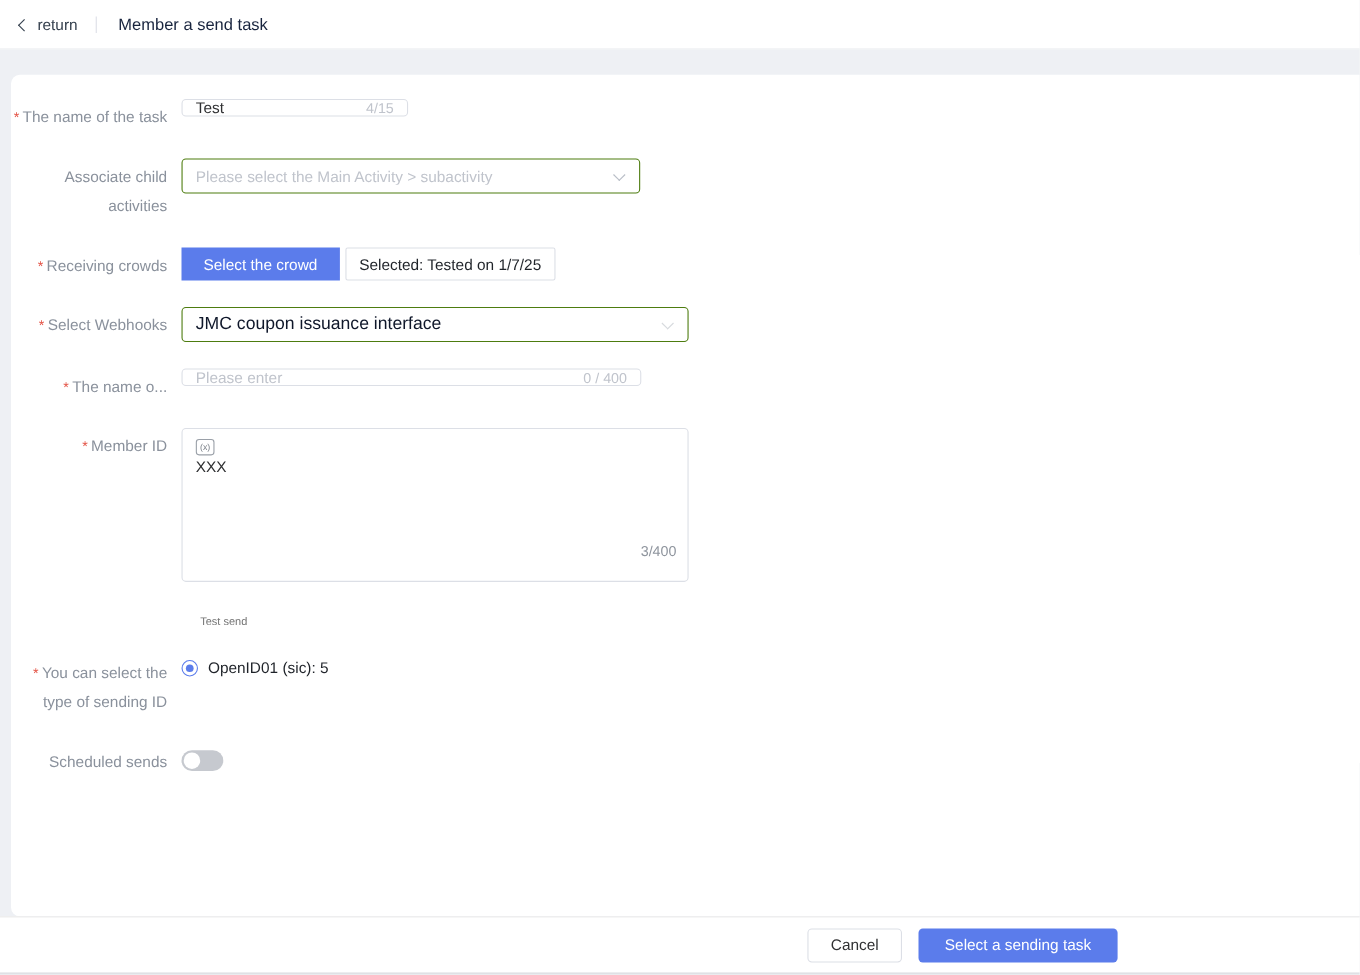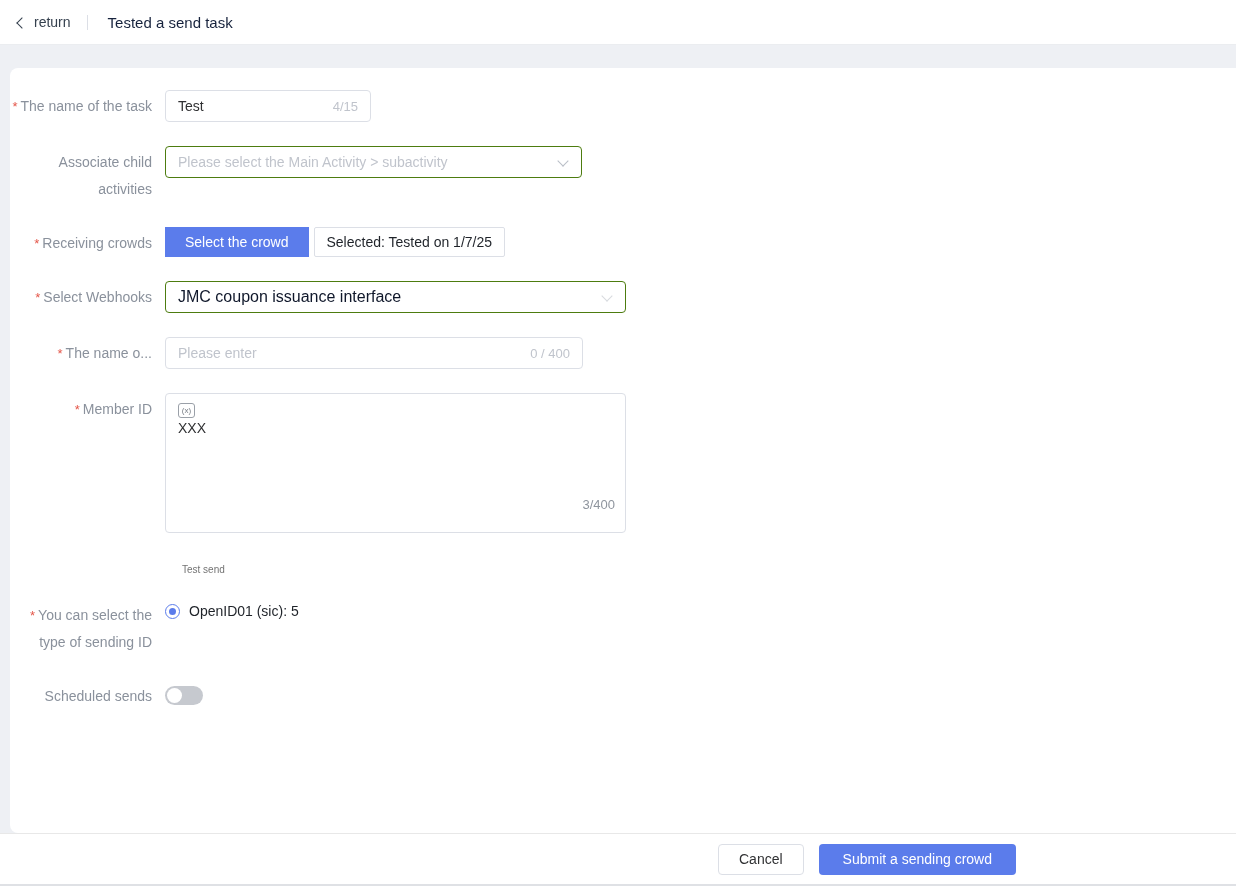--- a/index.html
+++ b/index.html
@@ -19,21 +19,21 @@
   
   .card { position:absolute; left:10px; top:68px; right:0; bottom:53px;
     background:#fff; border-radius:8px 0 0 8px; padding-top:22px; overflow:hidden; }
 
   .form-row { display:flex; align-items:flex-start; margin-bottom:24px; }
   .form-label { width:155px; padding:3px 13px 0 0; text-align:right;
     font-size:14px; line-height:27px; color:#8a919c; }
   .req { color:#e45649; margin-right:3px; font-size:13px; }
   .form-control { display:flex; align-items:center; }
 
-  .inputbox { height:32px; border:1px solid #dcdfe6; border-radius:4px; background:#fff;
+  .inputbox { height:16px; border:1px solid #dcdfe6; border-radius:4px; background:#fff;
     display:flex; align-items:center; padding:0 12px; }
   .inputbox input { border:none; outline:none; flex:1; font-size:14px; color:#303133; min-width:0;
     font-family:inherit; background:transparent; }
   .inputbox input::placeholder { color:#c0c4cc; }
   .counter { font-size:13px; color:#c0c4cc; margin-left:8px; white-space:nowrap; }
 
   .selectbox { height:32px; border:1px solid #4d7c0f; border-radius:4px; background:#fff;
     display:flex; align-items:center; padding:0 12px; cursor:pointer; }
   .selectbox .ph { flex:1; font-size:14px; color:#c0c4cc; white-space:nowrap; overflow:hidden; }
   .selectbox .val { flex:1; font-size:16px; color:#0f172a; white-space:nowrap; overflow:hidden; }
@@ -84,21 +84,21 @@
 </style>
 </head>
 <body>
 
 <div class="header">
   <div class="back">
     <span class="chev-left"></span>
     <span class="back-label">return</span>
   </div>
   <span class="hdr-divider"></span>
-  <span class="hdr-title">Tested a send task</span>
+  <span class="hdr-title">Member a send task</span>
 </div>
 
 <div class="card">
 
   <div class="form-row">
     <div class="form-label"><span class="req">*</span><span>The name of the task</span></div>
     <div class="form-control">
       <div class="inputbox w-task">
         <input type="text" value="Test" style="">
         <span class="counter">4/15</span>
@@ -180,14 +180,14 @@
       <div class="toggle">
         <div class="knob"></div>
       </div>
     </div>
   </div>
 
 </div>
 
 <div class="footer">
   <button class="btn-cancel">Cancel</button>
-  <button class="btn-submit">Submit a sending crowd</button>
+  <button class="btn-submit">Select a sending task</button>
 </div>
 
 </body></html>

